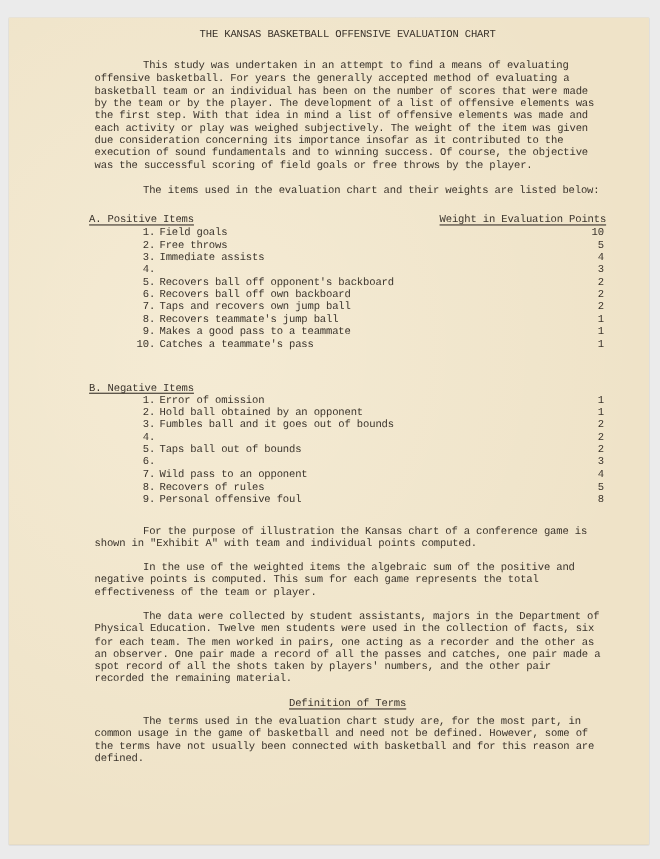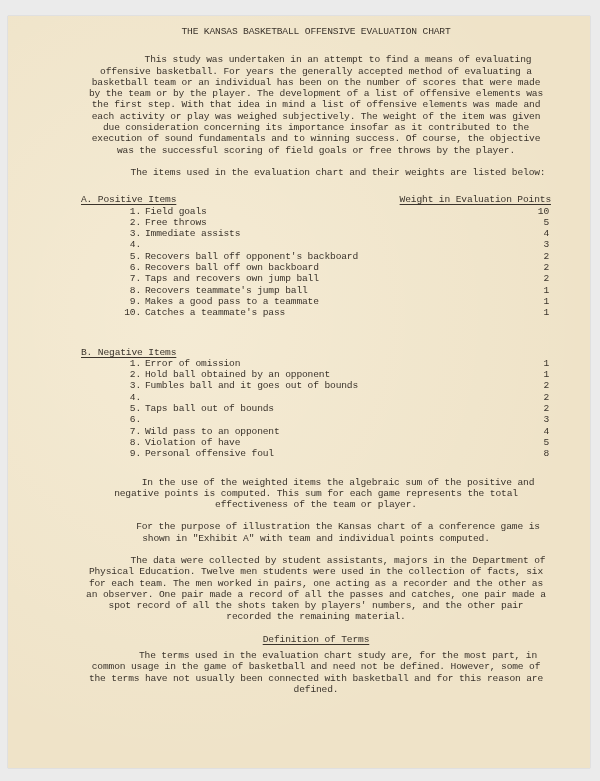--- a/index.html
+++ b/index.html
@@ -11,21 +11,21 @@
     position: absolute; left: 8px; top: 16px; width: 582px; height: 752px;
     background: #efe3c8;
     background-image: radial-gradient(ellipse at 30% 40%, rgba(255,250,235,0.35), rgba(0,0,0,0) 70%);
     box-shadow: 0 0 1px rgba(0,0,0,0.25);
   }
   .doc {
     position: absolute; left: 81px; top: 26px; width: 470px;
     color: #3a332b; font-size: 9.6px; line-height: 11.3px; letter-spacing: -0.15px;
   }
   .title { text-align: center; margin: 0 0 17px 0; font-size: 9.6px; }
-  p { margin: 5px; white-space: normal; text-align: center; }
+  p { margin: 5px; white-space: normal; text-align: left; }
   .indent { text-indent: 44px; }
   .para { margin-bottom: 11px; }
   .section-head { display: flex; justify-content: space-between; margin-top: 16px; }
   .u { text-decoration: underline; text-decoration-thickness: 1px; text-underline-offset: 2px; }
   .items { list-style: none; margin: 0; padding: 0; }
   .item { display: flex; justify-content: space-between; }
   .item .num { display: inline-block; width: 30px; text-align: right; margin-left: 30px; }
   .item .lbl { flex: 1; padding-left: 4px; }
   .item .w { width: 40px; text-align: right; padding-right: 2px; }
   .gap { height: 12px; }
@@ -168,35 +168,35 @@
       <li class="item">
         <span style="display: flex; flex: 1 1 0%;">
           <span class="num">7.</span>
           <span class="lbl">Wild pass to an opponent</span>
         </span>
         <span class="w">4</span>
       </li>
       <li class="item">
         <span style="display: flex; flex: 1 1 0%;">
           <span class="num">8.</span>
-          <span class="lbl">Violation of have</span>
+          <span class="lbl">Recovers of rules</span>
         </span>
         <span class="w">5</span>
       </li>
       <li class="item">
         <span style="display: flex; flex: 1 1 0%;">
           <span class="num">9.</span>
           <span class="lbl">Personal offensive foul</span>
         </span>
         <span class="w">8</span>
       </li>
     </ul>
 
   <div class="gap"></div>
 
+  <p class="indent para">For the purpose of illustration the Kansas chart of a conference game is shown in "Exhibit A" with team and individual points computed.</p>
   <p class="indent para">In the use of the weighted items the algebraic sum of the positive and negative points is computed. This sum for each game represents the total effectiveness of the team or player.</p>
-  <p class="indent para">For the purpose of illustration the Kansas chart of a conference game is shown in "Exhibit A" with team and individual points computed.</p>
   <p class="indent para">The data were collected by student assistants, majors in the Department of Physical Education. Twelve men students were used in the collection of facts, six for each team. The men worked in pairs, one acting as a recorder and the other as an observer. One pair made a record of all the passes and catches, one pair made a spot record of all the shots taken by players' numbers, and the other pair recorded the remaining material.</p>
 
   <div class="center-head"><span class="u">Definition of Terms</span></div>
 
   <p class="indent para">The terms used in the evaluation chart study are, for the most part, in common usage in the game of basketball and need not be defined. However, some of the terms have not usually been connected with basketball and for this reason are defined.</p>
 </div>
 
 </body></html>

